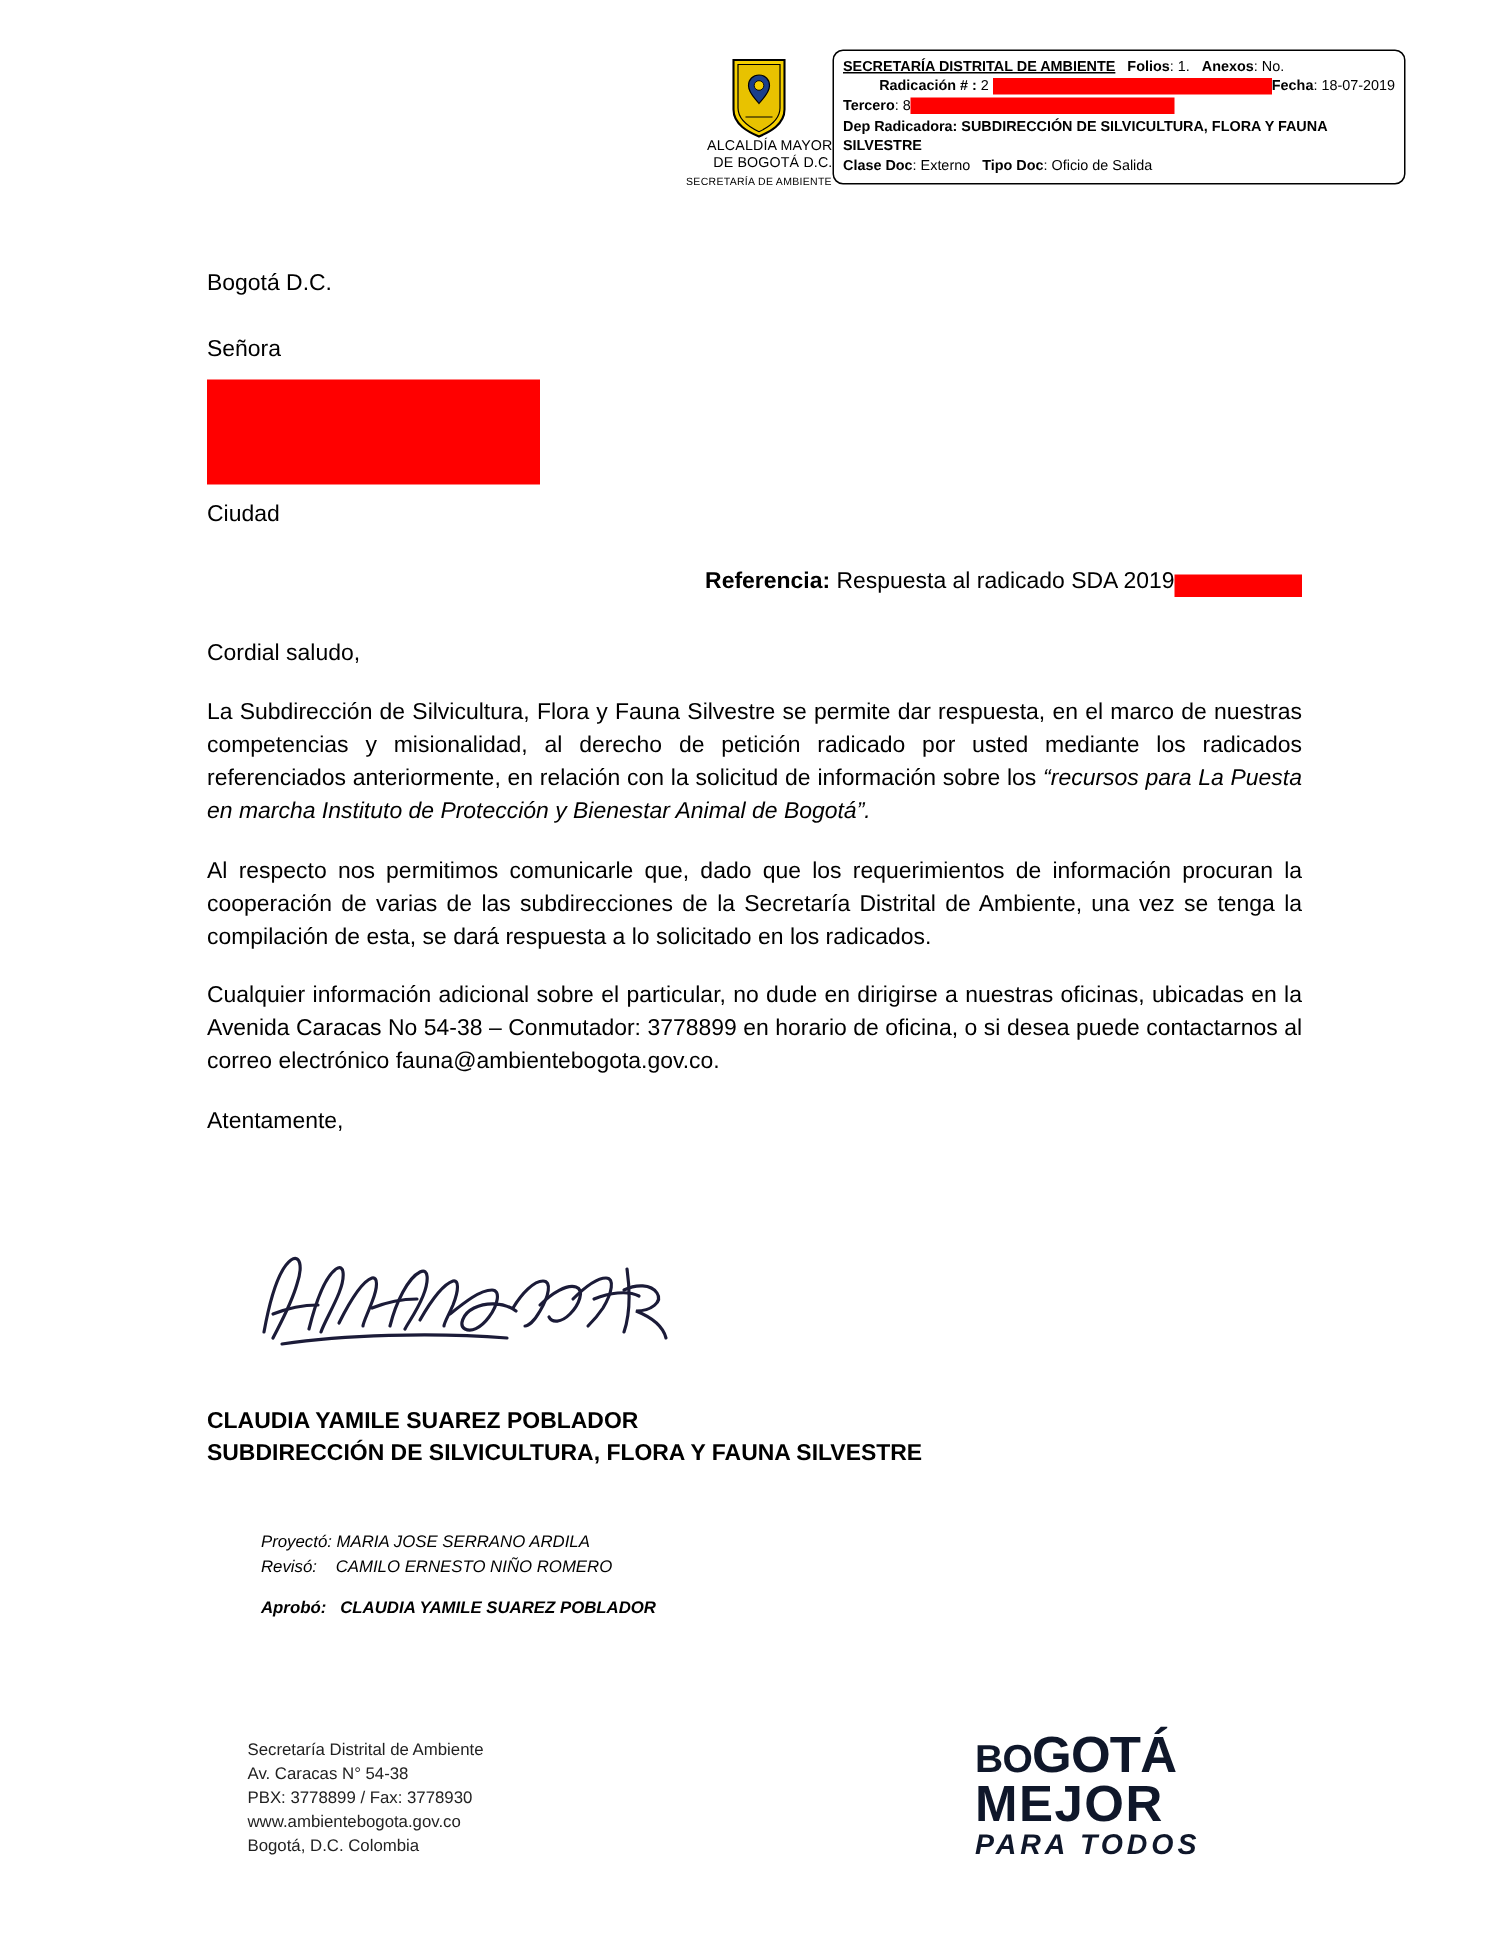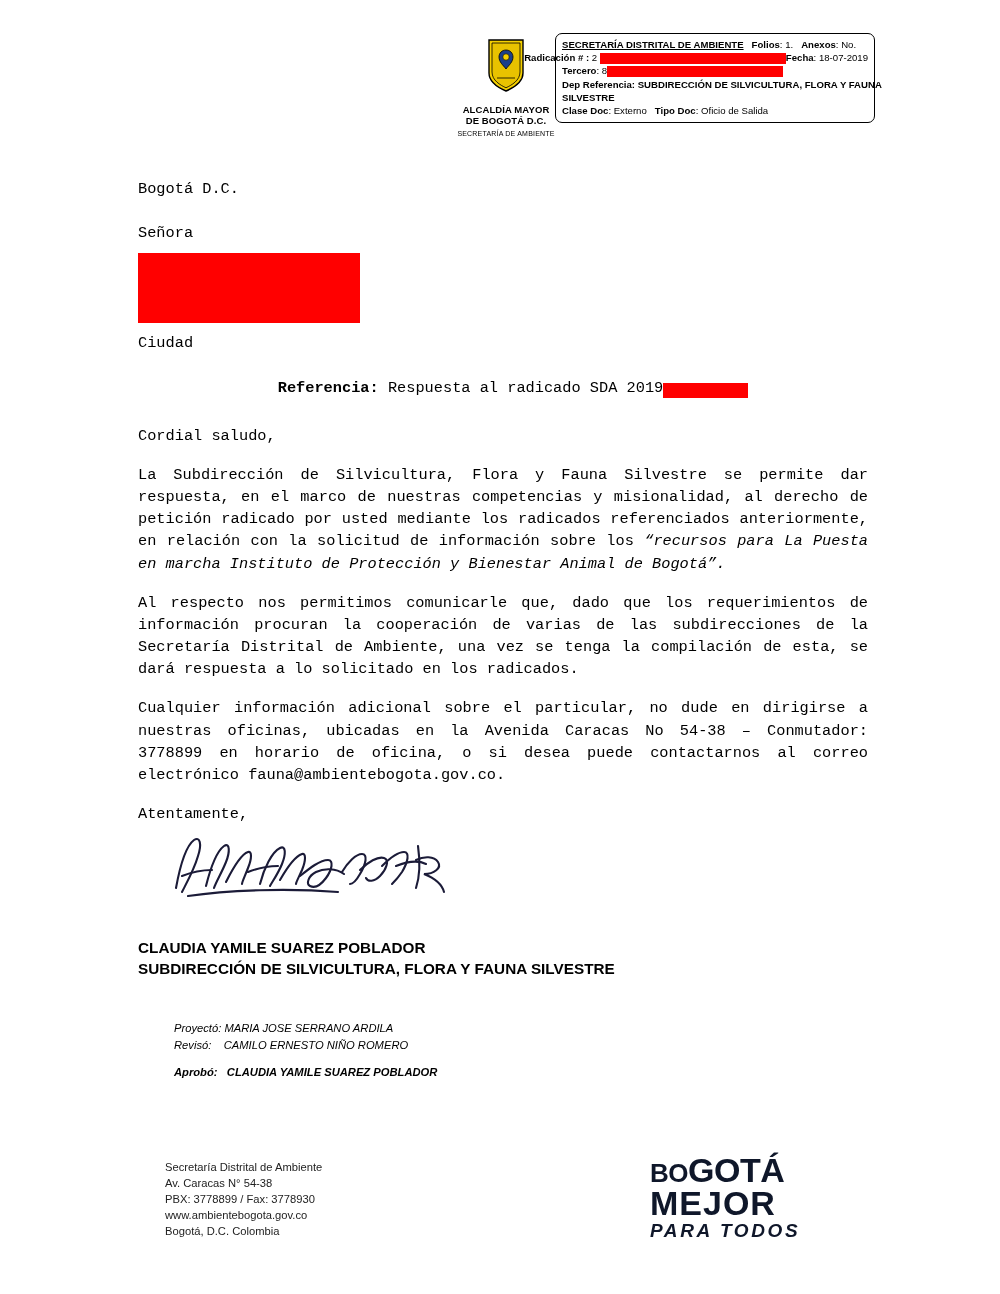--- a/index.html
+++ b/index.html
@@ -31,33 +31,34 @@
   }
   .crest {
     width: 46px;
     height: 56px;
     margin: 0 auto;
     position: relative;
   }
   .crest svg { display: block; }
   .crest-title {
     font-size: 9.5px;
-    font-weight: bold;
+    font-weight: normal;
     line-height: 1.15;
-    margin-top: 12px;
+    margin-top: 0;
     letter-spacing: 0.1px;
+    text-align: right;
   }
   .crest-sub {
     font-size: 7px;
     margin-top: 3px;
     letter-spacing: 0.2px;
   }
 
   .stamp-box {
-    width: 320px;
+    width: 382px;
     border: 1px solid #000;
     border-radius: 7px;
     padding: 4px 6px 5px 6px;
     box-sizing: border-box;
     font-size: 9.6px;
     line-height: 1.38;
   }
   .stamp-row { white-space: nowrap; }
   .stamp-row .b { font-weight: bold; }
   .stamp-row .u { text-decoration: underline; }
@@ -71,34 +72,33 @@
   .stamp-line2 { display: flex; justify-content: flex-end; align-items: center; }
 
   
   .body {
     position: absolute;
     left: 138px;
     top: 178px;
     width: 730px;
     font-size: 15.3px;
     line-height: 1.45;
-    font-family: Liberation Mono, monospace;
   }
   .p { margin: 0 0 17px 0; text-align: justify; }
   .p.nj { text-align: left; }
   .tight { margin-bottom: 9px; }
   .gap-after { margin-bottom: 22px; }
   .recipient-redact {
     width: 222px;
     height: 70px;
     background: #ff0000;
     margin: 8px 0 9px 0;
   }
   .reference {
-    text-align: center;
+    text-align: right;
     margin: 0 0 26px 0;
     padding-left: 20px;
   }
   .reference b { font-weight: bold; }
   .r-ref { width: 85px; height: 15px; position: relative; top: 3px; }
   .ital { font-style: italic; }
 
   
   .sign-area {
     position: absolute;
@@ -203,21 +203,21 @@
         <span class="redact r-radic"></span>
       </span>
       <span>
         <span class="b">Fecha</span><span>: 18-07-2019</span>
       </span>
     </div>
     <div class="stamp-row">
       <span class="b">Tercero</span><span>: 8</span><span class="redact r-tercero"></span>
     </div>
     <div class="stamp-row">
-      <span class="b">Dep Referencia</span><span class="b">: SUBDIRECCIÓN DE SILVICULTURA, FLORA Y FAUNA</span>
+      <span class="b">Dep Radicadora</span><span class="b">: SUBDIRECCIÓN DE SILVICULTURA, FLORA Y FAUNA</span>
     </div>
     <div class="stamp-row">
       <span class="b">SILVESTRE</span>
     </div>
     <div class="stamp-row">
       <span class="b">Clase Doc</span><span>: Externo</span>&nbsp;&nbsp;
       <span class="b">Tipo Doc</span><span>:   Oficio de Salida</span>
     </div>
   </div>
 </div>

